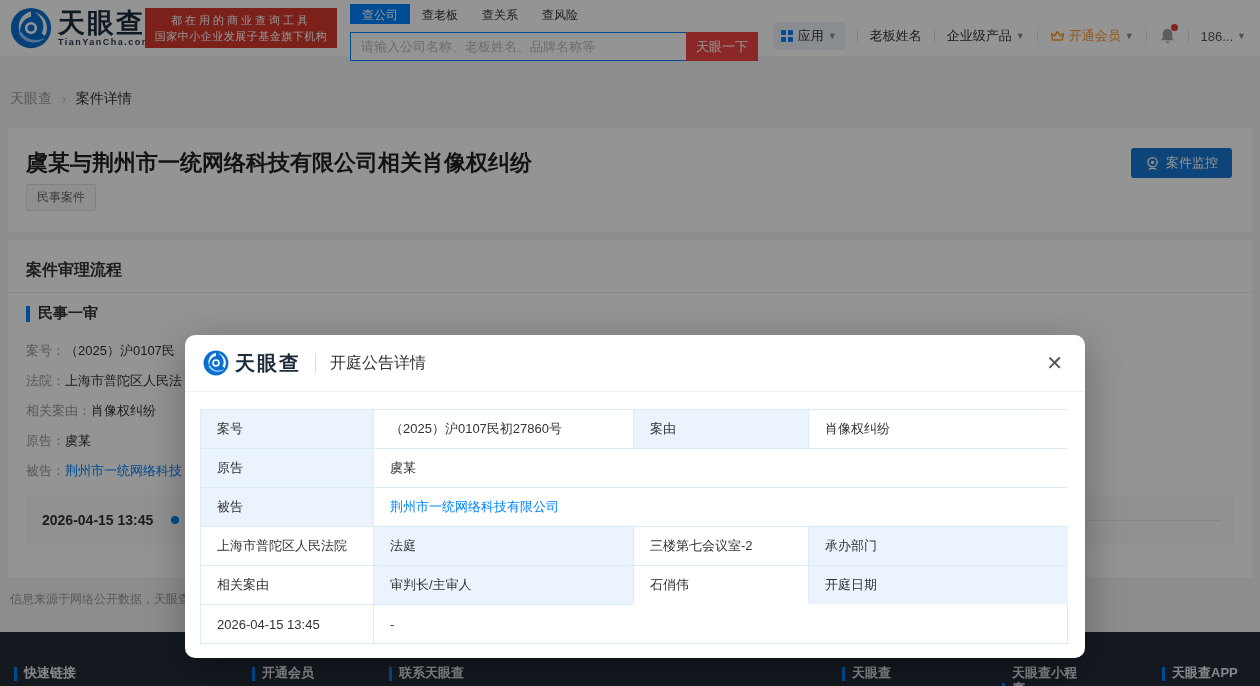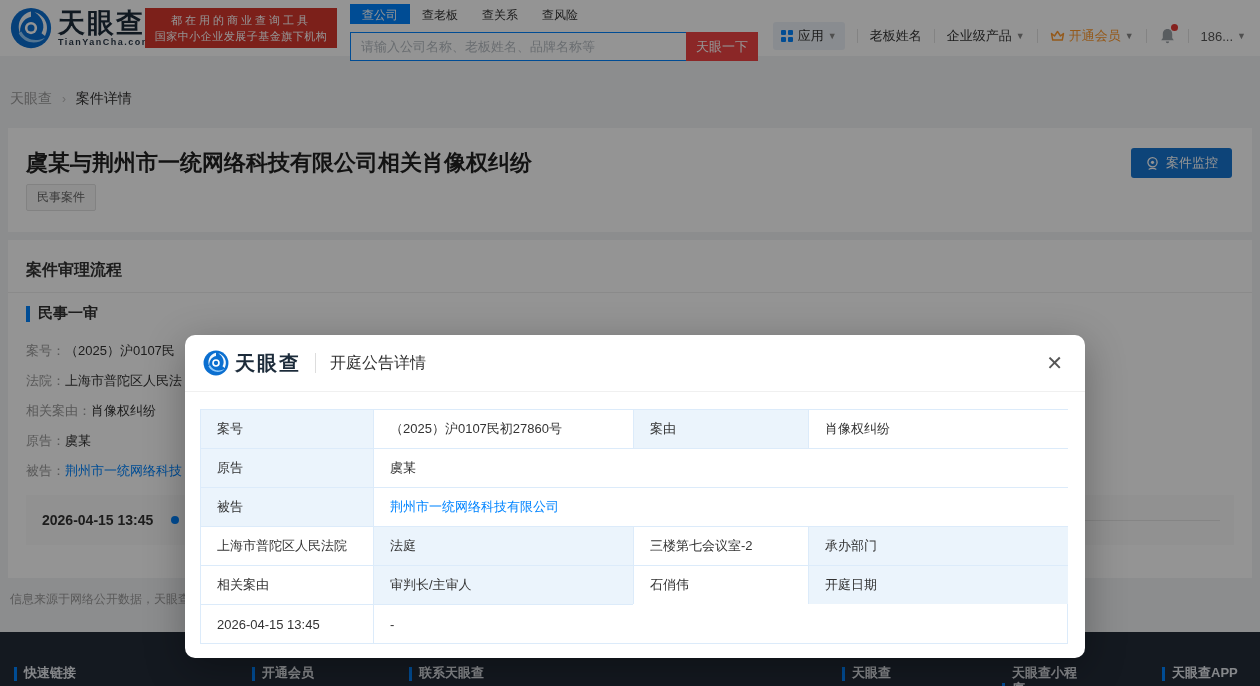--- a/index.html
+++ b/index.html
@@ -253,21 +253,21 @@
 
 <div class="footer">
   <div class="f-col" style="left:14px;">
     <span class="f-bar"></span>
     <span class="f-label">快速链接</span>
   </div>
   <div class="f-col" style="left:252px;">
     <span class="f-bar"></span>
     <span class="f-label">开通会员</span>
   </div>
-  <div class="f-col" style="left:397px;padding-left:12px;">
+  <div class="f-col" style="left:377px;padding-left:12px;">
     <span class="f-bar"></span>
     <span class="f-label">联系天眼查</span>
   </div>
   <div class="f-col" style="left:842px;">
     <span class="f-bar"></span>
     <span class="f-label">天眼查</span>
   </div>
   <div class="f-col" style="left:1002px; width:86px;">
     <span class="f-bar"></span>
     <span class="f-label">天眼查小程序</span>

